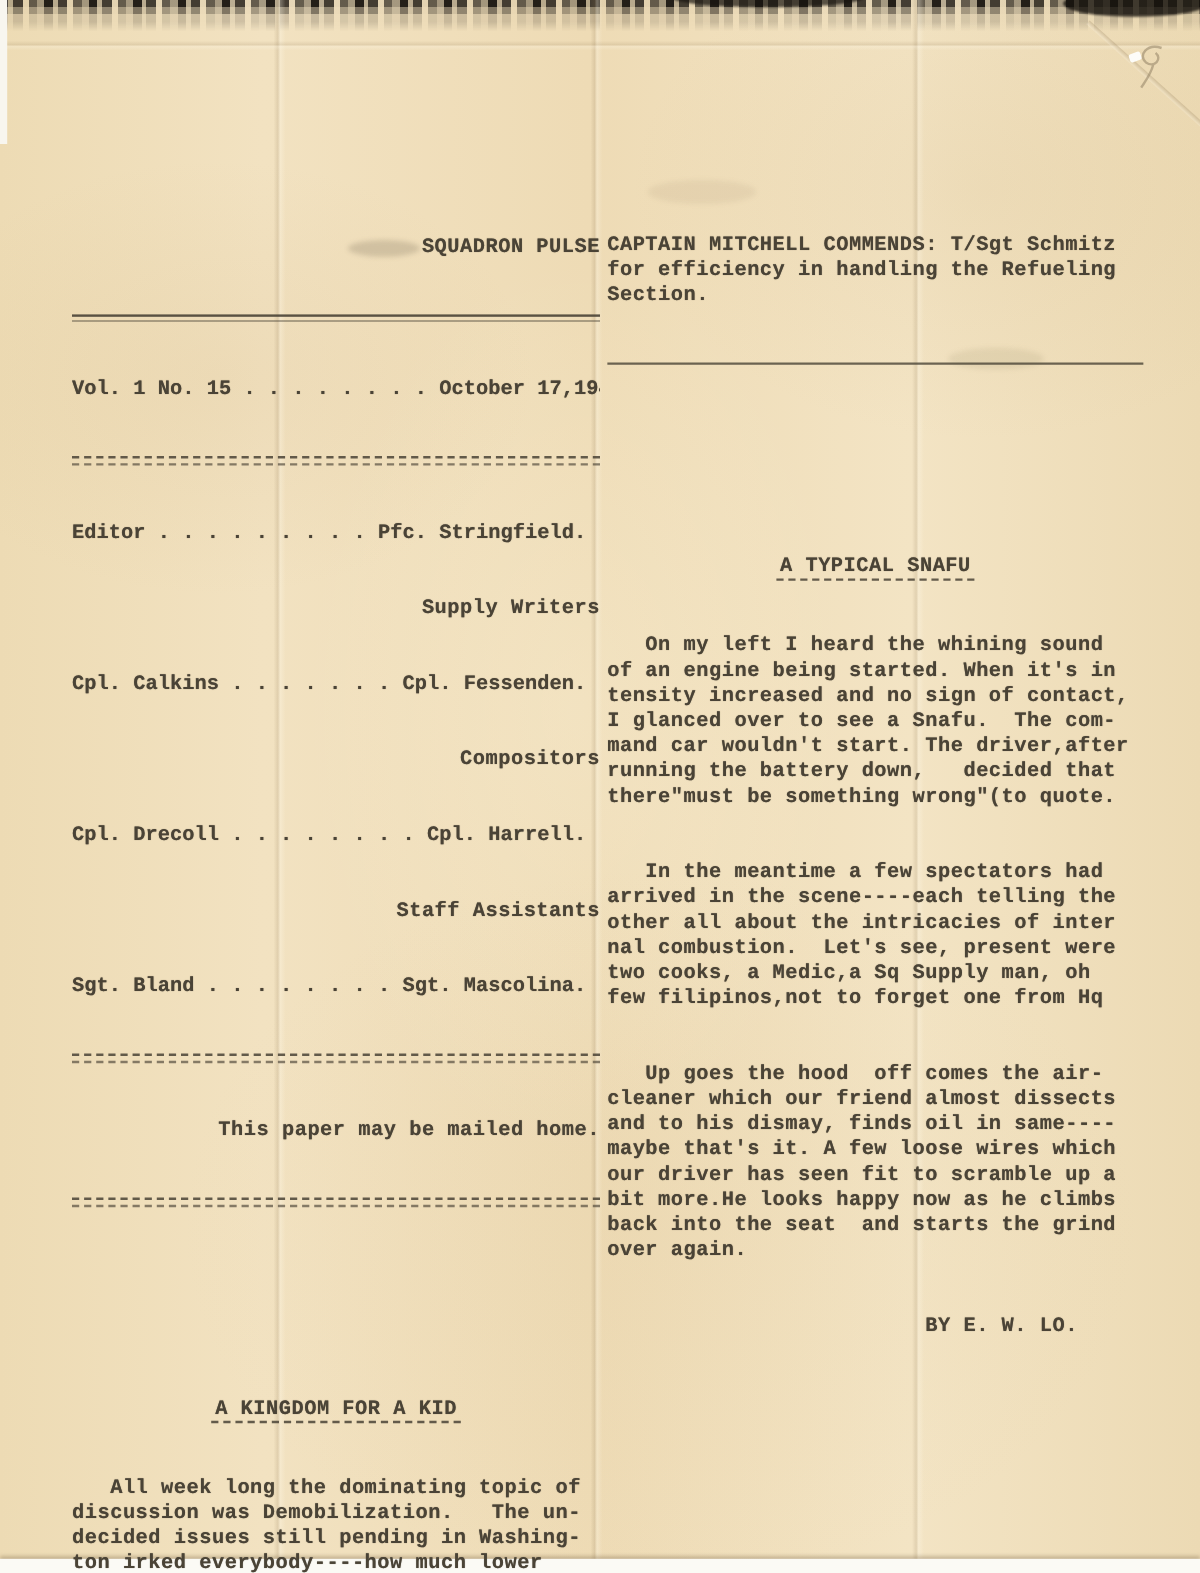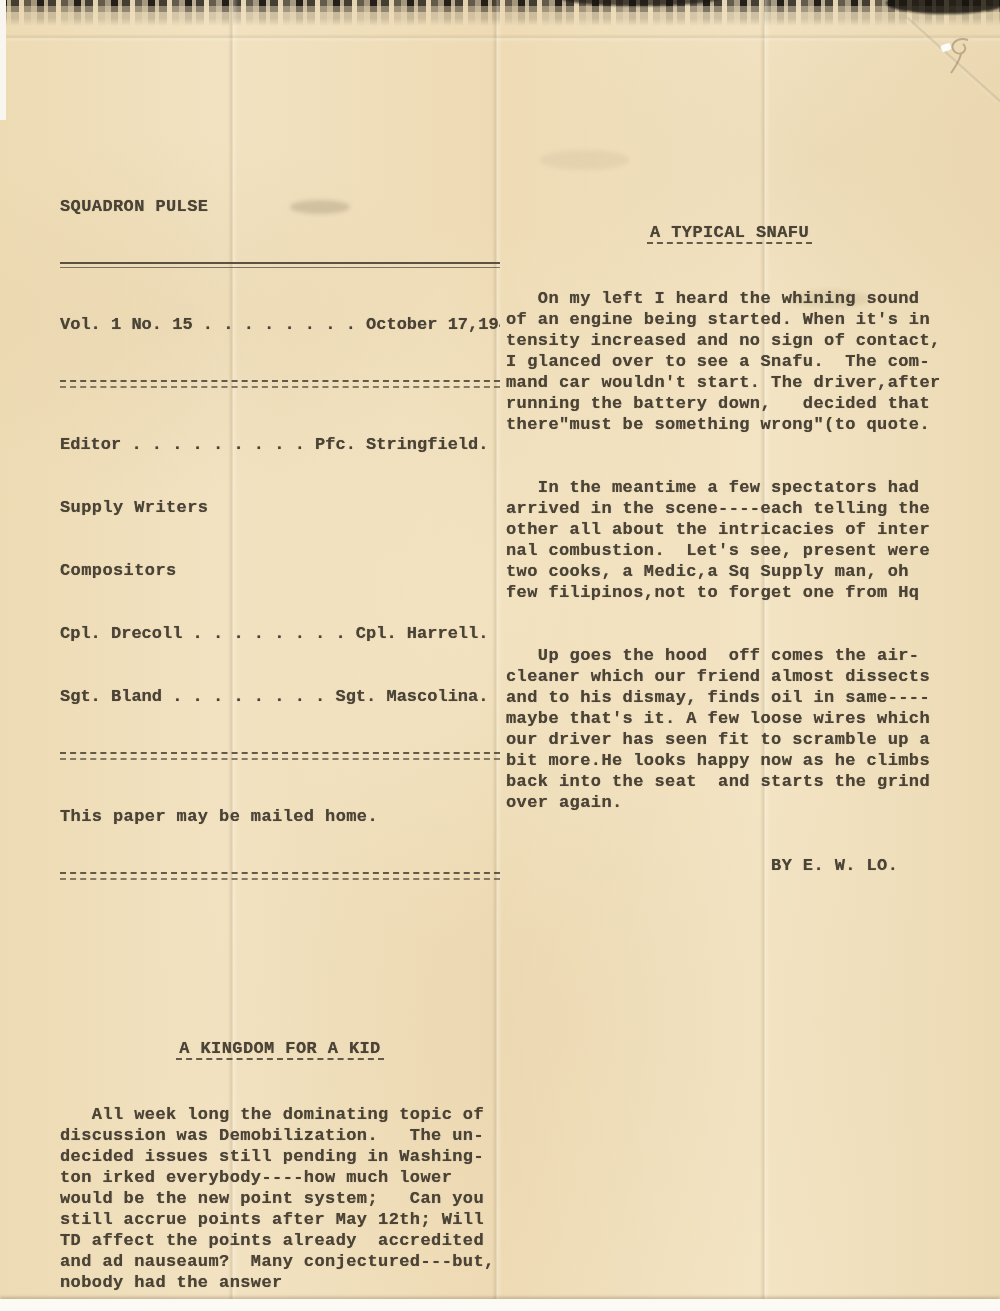--- a/index.html
+++ b/index.html
@@ -37,21 +37,21 @@
     background:linear-gradient(to bottom, transparent, rgba(130,106,70,0.14) 40%, rgba(255,250,235,0.25) 60%, transparent); }
   .crease-diag { position:absolute; width:130px; height:4px; pointer-events:none;
     background:linear-gradient(to bottom, rgba(130,106,70,0.25), rgba(255,250,235,0.3)); transform:rotate(42deg); filter:blur(0.5px); }
   .fleck { position:absolute; background:#fdfcf8; border-radius:2px; }
   .smudge { position:absolute; border-radius:50%; filter:blur(2px); pointer-events:none; }
   
   .col { position:absolute; white-space:pre; overflow:hidden; font-size:17px; line-height:21px; letter-spacing:0.4px; }
   .col-left  { left:60px;  top:112px; width:440px; }
   .col-right { left:506px; top:110px; width:447px; }
   .masthead .line { letter-spacing:0; }
-  .center { text-align:left;font-family:Liberation Mono, monospace; }
+  .center { text-align:right;font-family:Liberation Mono, monospace; }
   .heading { text-align:center; margin:7px 0 3px; }
   .heading span { border-bottom:2px dashed rgba(74,67,54,0.85); padding:0 3px; }
   .rule { margin:3px 0 4px; }
   .rule.single { border-top:2px solid rgba(74,67,54,0.8); }
   .rule.dbl-dashed { height:4px; border-top:2px dashed rgba(74,67,54,0.85); border-bottom:2px dashed rgba(74,67,54,0.65); }
   .rule.dbl-solid { height:3px; border-top:2px solid rgba(74,67,54,0.9); border-bottom:1px solid rgba(74,67,54,0.7); }
   .credit-right { }
 </style>
 </head>
 <body>
@@ -77,22 +77,24 @@
   <div class="white-strip-bottom"></div>
 
   <div class="col col-left">
     <div class="masthead">
       <div class="center">SQUADRON PULSE</div>
       <div class="rule dbl-solid"></div>
       <div class="line">Vol. 1 No. 15 . . . . . . . . October 17,1945.</div>
       <div class="rule dbl-dashed"></div>
       <div class="line">Editor . . . . . . . . . Pfc. Stringfield.</div>
       <div class="center">Supply Writers</div>
+      <div class="line">Cpl. Calkins . . . . . . . Cpl. Fessenden.</div>
       <div class="center">Compositors</div>
       <div class="line">Cpl. Drecoll . . . . . . . . Cpl. Harrell.</div>
+      <div class="center">Staff Assistants</div>
       <div class="line">Sgt. Bland . . . . . . . . Sgt. Mascolina.</div>
       <div class="rule dbl-dashed"></div>
       <div class="center">This paper may be mailed home.</div>
       <div class="rule dbl-dashed"></div>
     </div>
 
     <div class="article">
       <div class="heading"><span>A KINGDOM FOR A KID</span></div>
       <div class="para">   All week long the dominating topic of
 discussion was Demobilization.   The un-
@@ -107,20 +109,26 @@
       
       
     </div>
 
     
 
     
   </div>
 
   <div class="col col-right">
+    <div class="article">
+      <div class="para">CAPTAIN MITCHELL COMMENDS: T/Sgt Schmitz
+for efficiency in handling the Refueling
+Section.</div>
+      <div class="rule single"></div>
+    </div>
 
     <div class="article">
       <div class="heading"><span>A TYPICAL SNAFU</span></div>
       <div class="para">   On my left I heard the whining sound
 of an engine being started. When it's in
 tensity increased and no sign of contact,
 I glanced over to see a Snafu.  The com-
 mand car wouldn't start. The driver,after
 running the battery down,   decided that
 there"must be something wrong"(to quote.</div>

